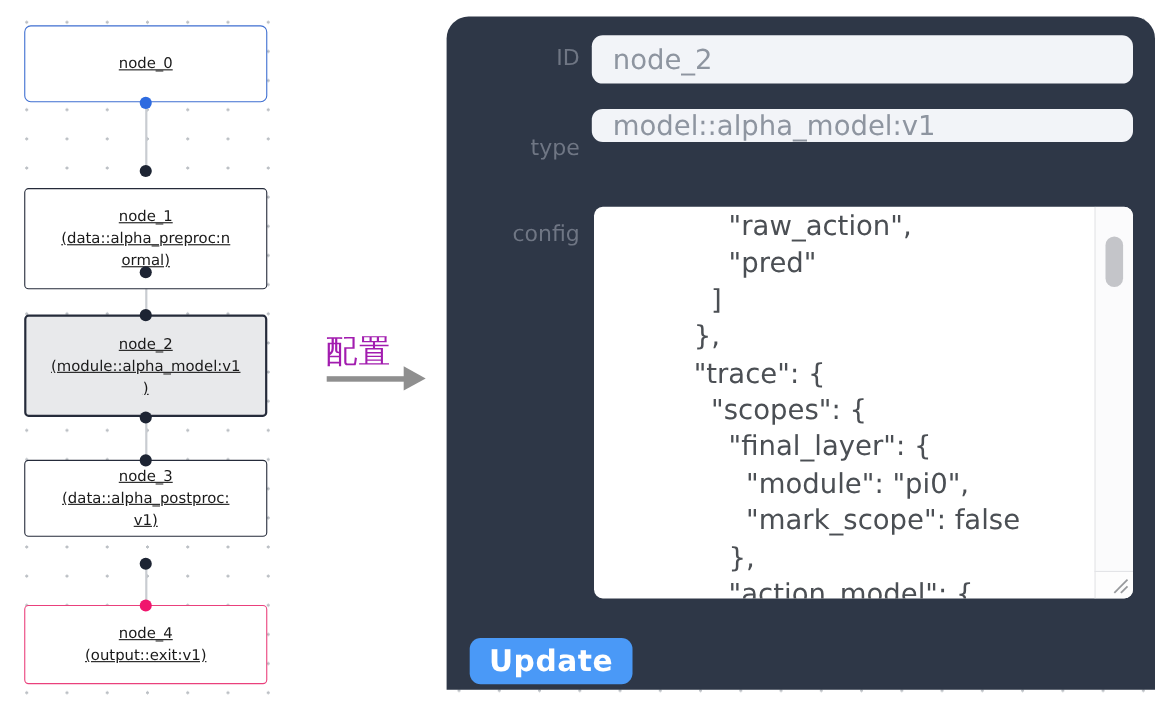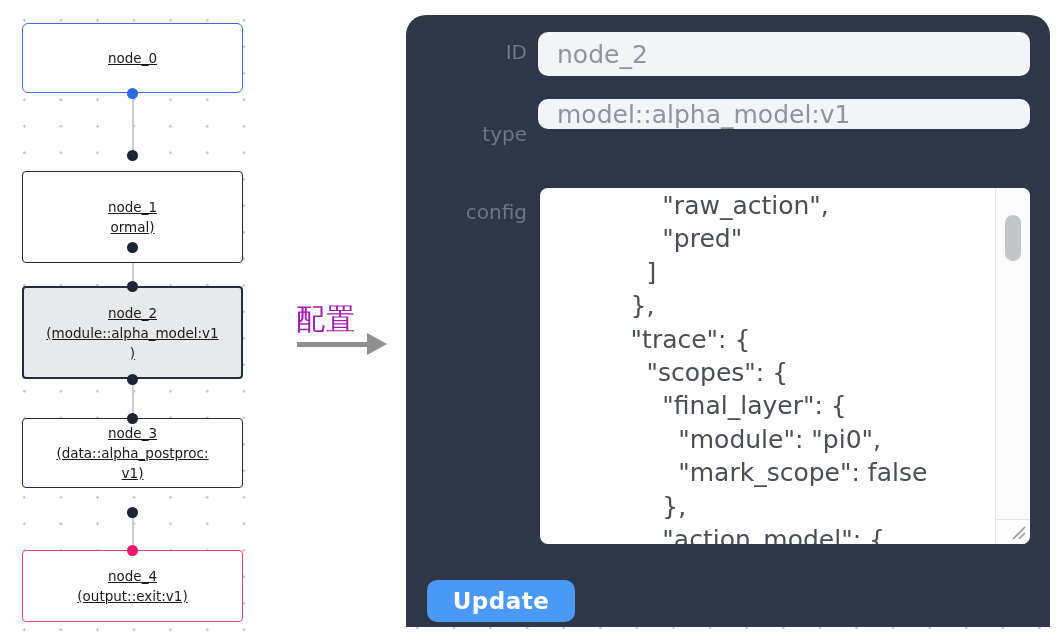--- a/index.html
+++ b/index.html
@@ -65,21 +65,21 @@
                   background:#fbfbfc; border-left:1px solid #e3e4e7; }
   .scroll-thumb { position:absolute; left:9px; top:27px; width:16px; height:46px;
                   border-radius:8px; background:#c4c5c9; }
   .scroll-corner { position:absolute; right:0; top:331px; width:35px; height:25px;
                    background:#fdfdfd; border-left:1px solid #e3e4e7; border-top:1px solid #e3e4e7; }
   .resize-glyph { position:absolute; right:3px; bottom:3px; }
 
   .update-btn { position:absolute; left:21px; top:565px; width:148px; height:42px;
                 background:#4a99f7; border:none; border-radius:10px;
                 font-family:"DejaVu Sans","Liberation Sans",sans-serif;
-                font-size:23px; font-weight:600; color:#ffffff; letter-spacing:0.5px;
+                font-size:27px; font-weight:600; color:#ffffff; letter-spacing:0.5px;
                 cursor:pointer; }
 </style>
 </head>
 <body>
 
 <div class="stage">
 
   <div class="dots dots-left"></div>
   <div class="dots dots-right"></div>
 
@@ -88,20 +88,21 @@
   <div class="edge" style="top:379px;height:39px;"></div>
   <div class="edge" style="top:512px;height:38px;"></div>
 
   <div class="node node-0">
     <div>node_0</div>
   </div>
   <div class="port port-blue" style="top:87.5px;"></div>
 
   <div class="node node-1">
     <div>node_1</div>
+    <div>(data::alpha_preproc:n</div>
     <div>ormal)</div>
   </div>
   <div class="port" style="top:149.5px;"></div>
   <div class="port" style="top:241.5px;"></div>
 
   <div class="node node-2">
     <div>node_2</div>
     <div>(module::alpha_model:v1</div>
     <div>)</div>
   </div>

